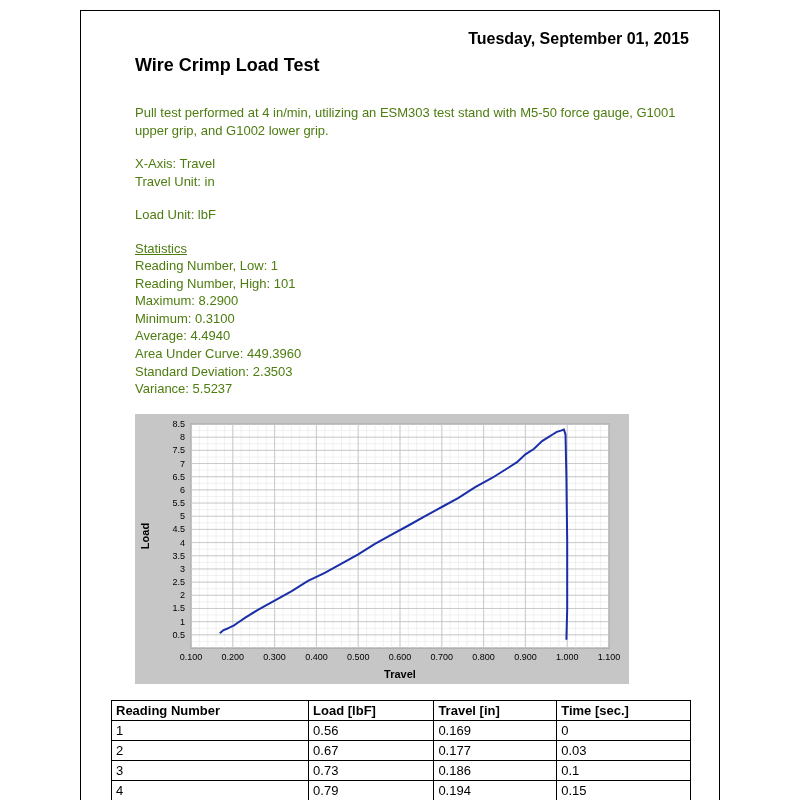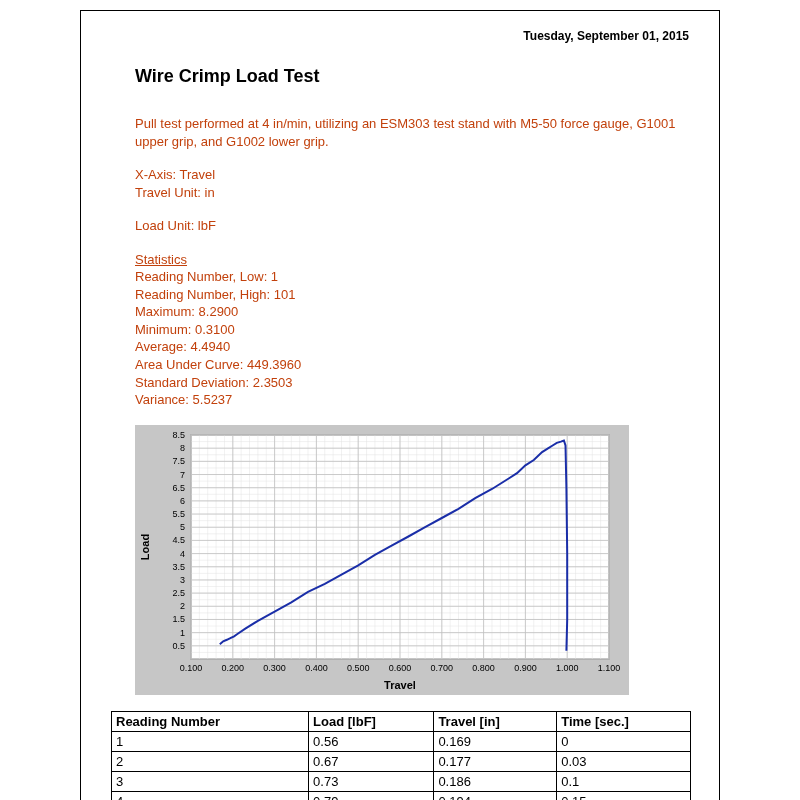--- a/index.html
+++ b/index.html
@@ -7,34 +7,34 @@
     width:640px;
     margin:10px auto 0 auto;
     border:1px solid #000;
     padding:18px 30px 0 30px;
     box-sizing:border-box;
     min-height:780px;
     overflow:hidden;
   }
   .datetime{
     text-align:right;
-    font-size:12px;
+    font-size:16px;
     font-weight:bold;
     line-height:1.25;
     color:#000;
-    margin-bottom:22px;
+    margin-bottom:6px;
   }
   .title{
     font-size:18px;
     font-weight:bold;
     margin:6px 0 28px 24px;
   }
   .body{
     margin-left:24px;
-    color:#c2410c;
+    color:#4d7c0f;
     font-size:13px;
     line-height:1.35;
   }
   .section{margin-bottom:16px;}
   .stat-head{font-weight:normal;text-decoration:underline;}
   .chart-frame{
     margin:10px 0 16px 24px;
     width:494px;
     height:270px;
   }

